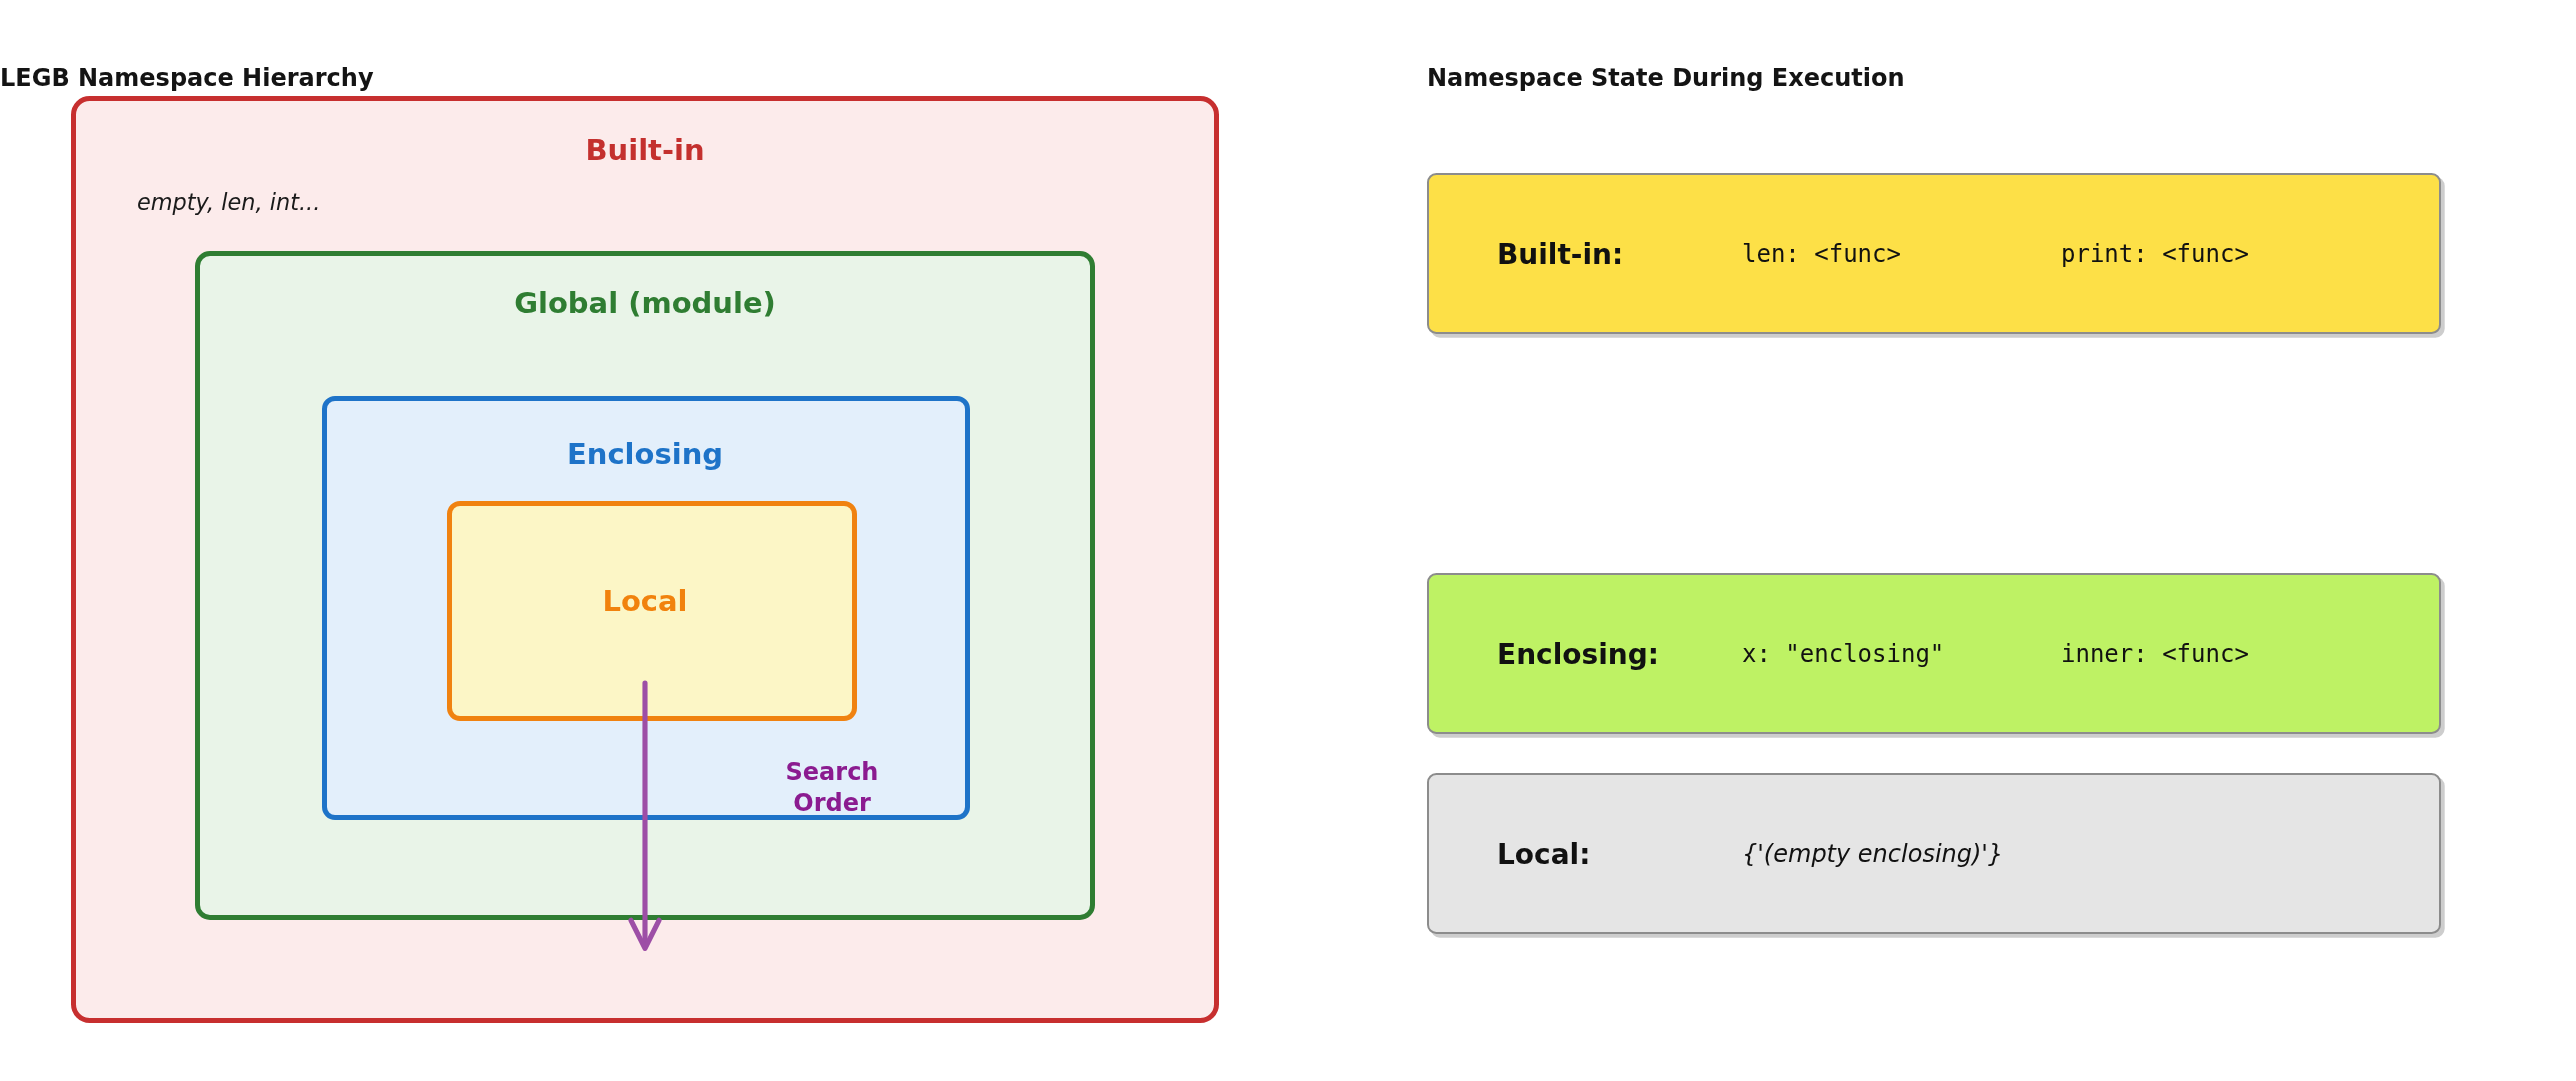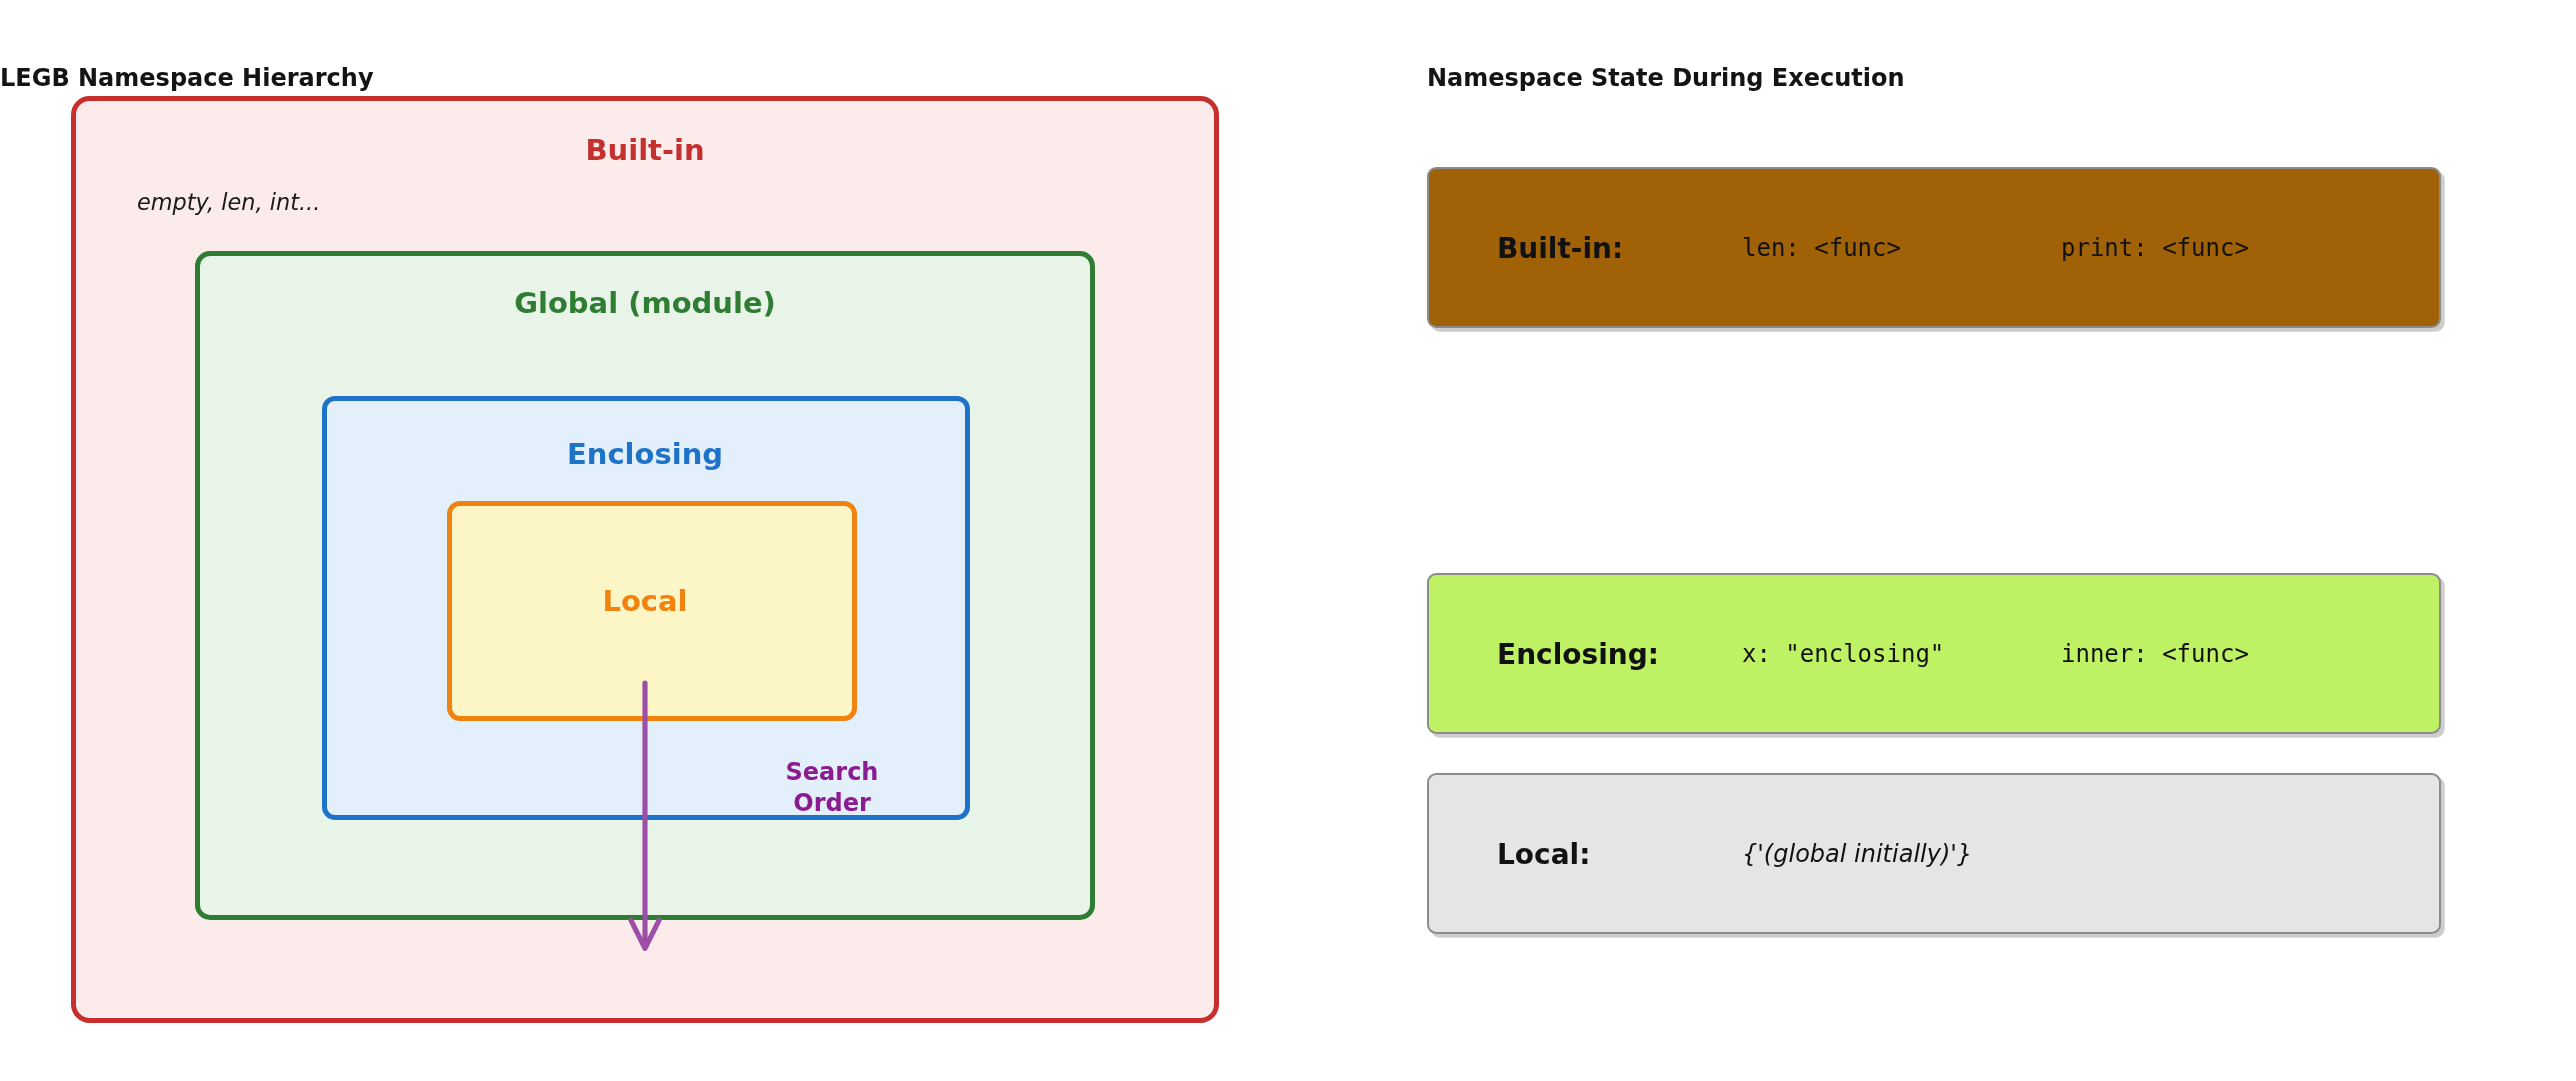--- a/index.html
+++ b/index.html
@@ -94,33 +94,33 @@
   <div class="search-order" style="color: rgb(139, 27, 144);">Search
 Order</div>
 
   <svg id="arrow-svg" width="1290" height="1081" viewBox="0 0 1380 1157">
     <line x1="690" y1="731" x2="690" y2="1010" stroke-width="5.5" stroke-linecap="round" fill="none" style="stroke: rgb(157, 78, 166);"></line>
     <polyline points="675,985 690,1015 705,985" stroke-width="5.5" stroke-linecap="round" stroke-linejoin="round" fill="none" style="stroke: rgb(157, 78, 166);"></polyline>
   </svg>
 
   <div class="panel-title" style="left:1427px;top:12px;width:1014px;">Namespace State During Execution</div>
 
-  <div class="ns-row" style="top: 167px; background-color: #a16207;">
+  <div class="ns-row" style="top: 173px; background-color: #fde047;">
     <span class="ns-label">Built-in:</span>
     <span class="ns-entry c1">len: &lt;func&gt;</span>
     <span class="ns-entry c2">print: &lt;func&gt;</span>
   </div>
 
 
   <div class="ns-row" style="top: 573px; background-color: #bef264;">
     <span class="ns-label">Enclosing:</span>
     <span class="ns-entry c1">x: "enclosing"</span>
     <span class="ns-entry c2">inner: &lt;func&gt;</span>
   </div>
 
   <div class="ns-row" style="top: 773px; background-color: #e5e5e5;">
     <span class="ns-label">Local:</span>
-    <span class="ns-entry c1 italic">{'(global initially)'}</span>
+    <span class="ns-entry c1 italic">{'(empty enclosing)'}</span>
     <span class="ns-entry c2"></span>
   </div>
 
 </div>
 
 
 </body></html>

